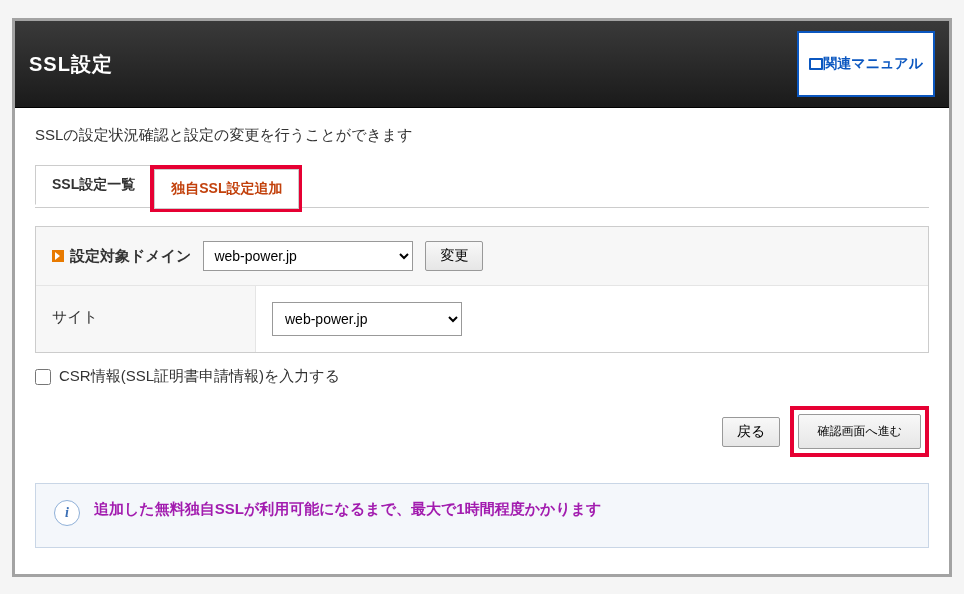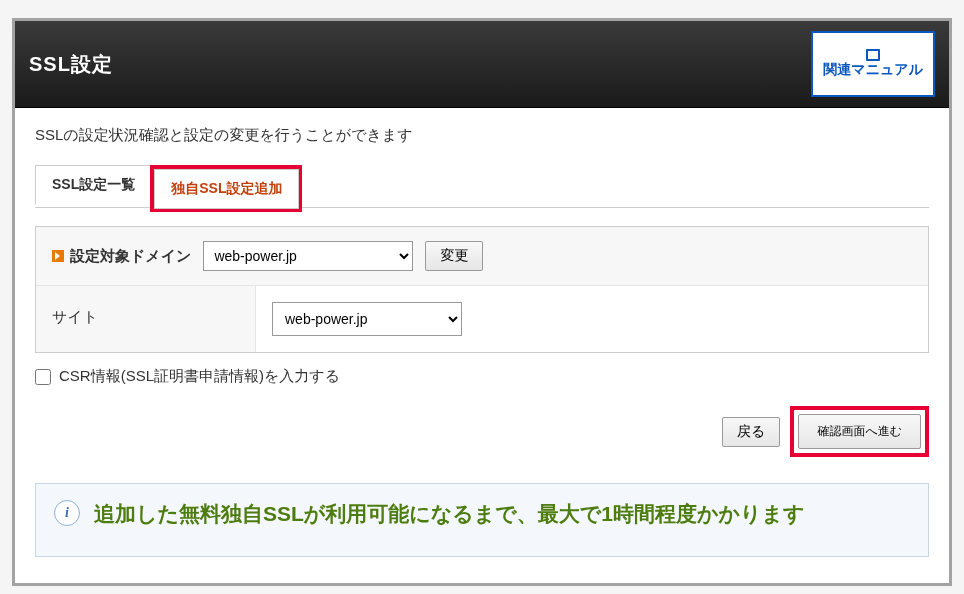--- a/index.html
+++ b/index.html
@@ -27,28 +27,27 @@
   }
   .header-bar h1 {
     font-size: 20px;
     font-weight: bold;
     letter-spacing: 1px;
   }
   .manual-link {
     background: #fff;
     color: #0b57c0;
     border: 2px solid #0b57c0;
-    padding: 16px 10px;
+    padding: 22px 10px;
     font-size: 14px;
     font-weight: bold;
     display: flex;
     align-items: center;
     gap: 0;
     cursor: pointer;
-    flex-direction: column;
   }
   .manual-link .book-icon {
     display: inline-block;
     width: 14px; height: 12px;
     border: 2px solid #0b57c0;
     border-radius: 1px;
     position: relative;
   }
   .content-pad { padding: 18px 20px 26px 20px; }
   .desc { font-size: 15px; margin-bottom: 20px; }
@@ -122,21 +121,21 @@
     display:flex;
     gap:14px;
   }
   .info-icon {
     width:26px; height:26px; border-radius:50%;
     background:#fff; border:1px solid #8fb0d8;
     display:flex; align-items:center; justify-content:center;
     color:#3b6fb5; font-family:Georgia, serif; font-style:italic; font-weight:bold;
     flex:0 0 26px;
   }
-  .info-text .info-title { color:#4d7c0f; font-weight:bold; font-size:21px; margin-bottom:10px; }
+  .info-text .info-title { color:#a21caf; font-weight:bold; font-size:15px; margin-bottom:10px; }
   .info-text .info-body { color:#555; font-size:14px; line-height:1.7; }
 </style>
 </head>
 <body>
 
 <div class="panel">
 
   <div class="header-bar">
     <h1>SSL設定</h1>
     <div class="manual-link">

